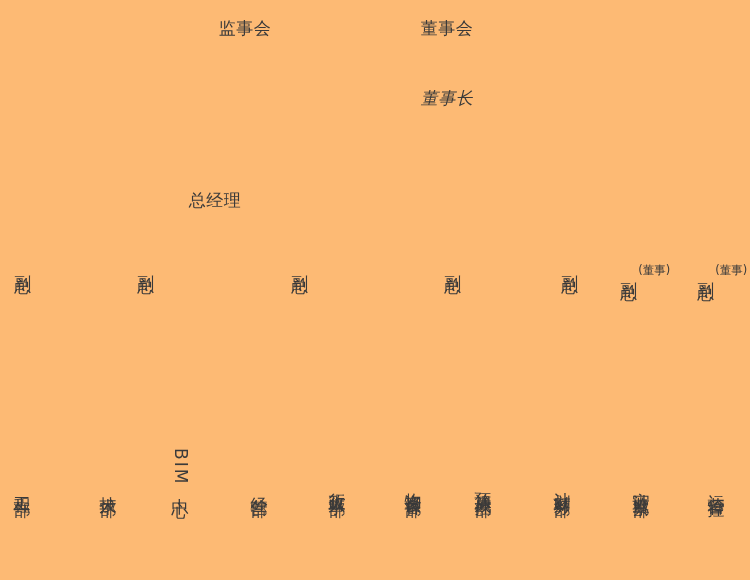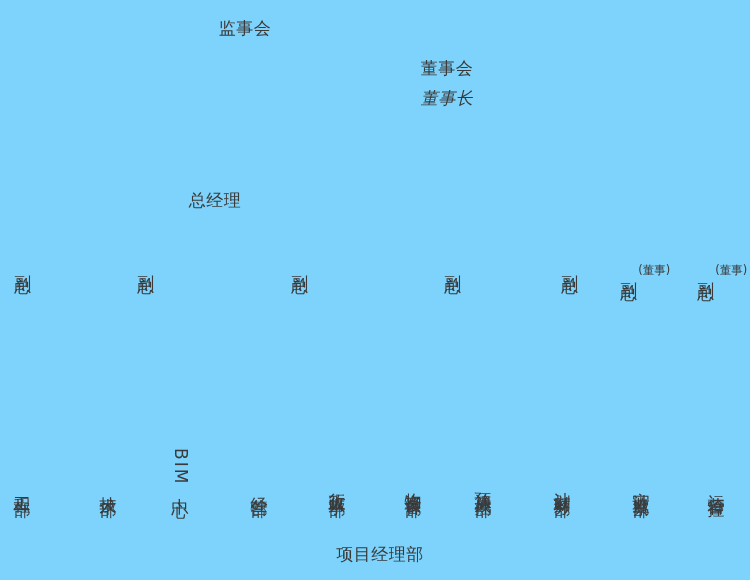--- a/index.html
+++ b/index.html
@@ -5,21 +5,21 @@
 <style>
   html, body {
     margin: 0;
     padding: 0;
     background: #ffffff;
   }
   #chart-canvas {
     position: relative;
     width: 750px;
     height: 580px;
-    background: #7dd3fc;
+    background: #fdba74;
     overflow: hidden;
     font-family: "DejaVu Sans", "Liberation Sans", sans-serif;
     color: #3a3a3a;
     -webkit-font-smoothing: antialiased;
   }
 
   
   .node {
     position: absolute;
     white-space: nowrap;
@@ -70,21 +70,21 @@
     text-orientation: mixed;
   }
 </style>
 </head>
 <body>
 
 <div id="chart-canvas">
 
   <div class="node node-h" style="left:245px; top:18px;">监事会</div>
 
-  <div class="node node-h" style="left:447px; top:18px;margin-top:40px;">董事会</div>
+  <div class="node node-h" style="left:447px; top:18px;">董事会</div>
 
   <div class="node node-h" style="left:447px; top:88px;font-style:italic;">董事长</div>
 
   <div class="node node-h" style="left:215px; top:179px;margin-top:11px;">总经理</div>
 
   <div class="vp" style="left:23px;  top:262px;">
     <span class="vp-title">副总</span>
     <span class="vp-note"></span>
   </div>
   <div class="vp" style="left:146px; top:262px;">
@@ -116,15 +116,14 @@
   <div class="dept" style="left:109px; bottom:91px;">技术部</div>
   <div class="dept mixed" style="left:181px; bottom:91px;">BIM中心</div>
   <div class="dept" style="left:260px; bottom:91px;">经营部</div>
   <div class="dept" style="left:338px; bottom:91px;">行政人事部</div>
   <div class="dept" style="left:414px; bottom:91px;">物资设备部</div>
   <div class="dept" style="left:484px; bottom:91px;">预算成控部</div>
   <div class="dept" style="left:563px; bottom:91px;">计划财务部</div>
   <div class="dept" style="left:642px; bottom:91px;">审计监察部</div>
   <div class="dept" style="left:717px; bottom:91px;">运营管控</div>
 
-  <div class="node node-h" style="left:380px; top:544px;">项目经理部</div>
 
 </div>
 
 </body></html>

